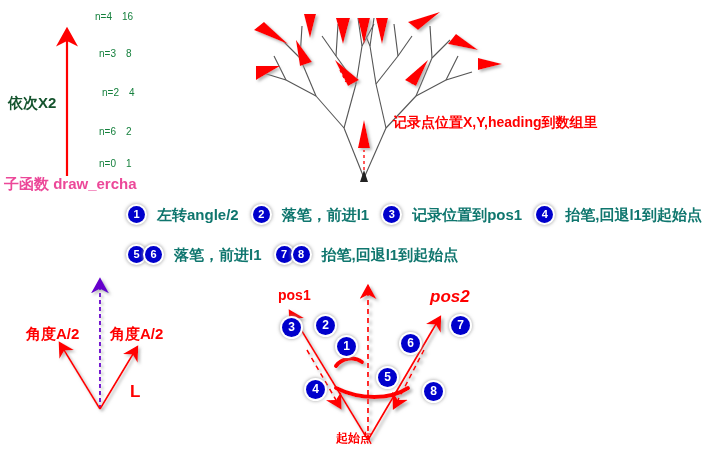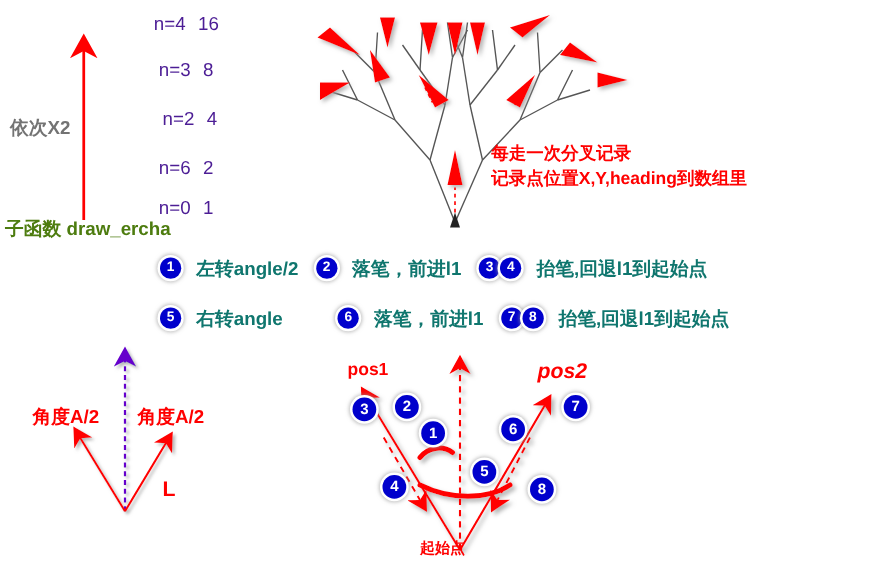--- a/index.html
+++ b/index.html
@@ -6,26 +6,26 @@
   body{
     width:716px;height:458px;position:relative;overflow:hidden;
     font-family:"Liberation Sans","DejaVu Sans",sans-serif;
     color:#ff0000;
   }
   .abs{position:absolute;}
   .txt{white-space:nowrap;line-height:1;}
 
   
   #recursion-panel{left:0;top:0;width:240px;height:200px;}
-  .n-row{position:absolute;white-space:nowrap;font-size:15px;color:#4c1d95;margin-left:28px;}
+  .n-row{position:absolute;white-space:nowrap;font-size:10px;color:#15803d;}
   .n-row .nlabel{letter-spacing:0px;}
   .n-row .nval{display:inline-block;margin-left:10px;}
 
-  #x2-label{left:8px;top:95px;font-size:15px;font-weight:bold;color:#737373;}
-  #subfunc-label{left:4px;top:176px;font-size:15px;font-weight:bold;color:#4d7c0f;}
+  #x2-label{left:8px;top:95px;font-size:15px;font-weight:bold;color:#14532d;}
+  #subfunc-label{left:4px;top:176px;font-size:15px;font-weight:bold;color:#ec4899;}
 
   
   .step-row{position:absolute;left:128px;white-space:nowrap;}
   .step{display:inline-flex;align-items:center;vertical-align:middle;}
   .badge{
     display:inline-block;width:17px;height:17px;border-radius:50%;
     background:#0000cc;color:#ffffff;font-size:11px;font-weight:bold;
     text-align:center;line-height:17px;
     box-shadow:0 0 0 2px #ffffff, 0 0 3px 3px rgba(150,150,150,.55);
     position:relative;top:-1px;
@@ -153,43 +153,42 @@
   <g stroke="#ff0000" stroke-width="1.3" stroke-dasharray="3,3" fill="none">
     <path d="M124,170 L124,150"></path>
     <path d="M100,70 L106,82"></path>
     <path d="M178,72 L172,84"></path>
   </g>
 
   <path d="M120,182 L128,182 L124,170 Z" fill="#222222"></path>
 </svg>
 
 <div class="abs txt" id="tree-note">
-  <div>每走一次分叉记录</div>
   <div>记录点位置X,Y,heading到数组里</div>
 </div>
 
 <div class="step-row" style="top:206px;">
   <span class="step">
       <span class="badge">1</span>
       <span class="step-text">左转angle/2</span>
     </span><span class="step">
       <span class="badge">2</span>
       <span class="step-text">落笔，前进l1</span>
     </span><span class="step">
       <span class="badge">3</span>
+      <span class="step-text">记录位置到pos1</span>
     </span><span class="step">
       <span class="badge">4</span>
       <span class="step-text">抬笔,回退l1到起始点</span>
     </span>
 </div>
 
 <div class="step-row" style="top:246px;">
   <span class="step">
       <span class="badge">5</span>
-      <span class="step-text" style="margin-right:44px;">右转angle</span>
     </span><span class="step">
       <span class="badge">6</span>
       <span class="step-text">落笔，前进l1</span>
     </span><span class="step">
       <span class="badge">7</span>
     </span><span class="step">
       <span class="badge">8</span>
       <span class="step-text">抬笔,回退l1到起始点</span>
     </span>
 </div>

